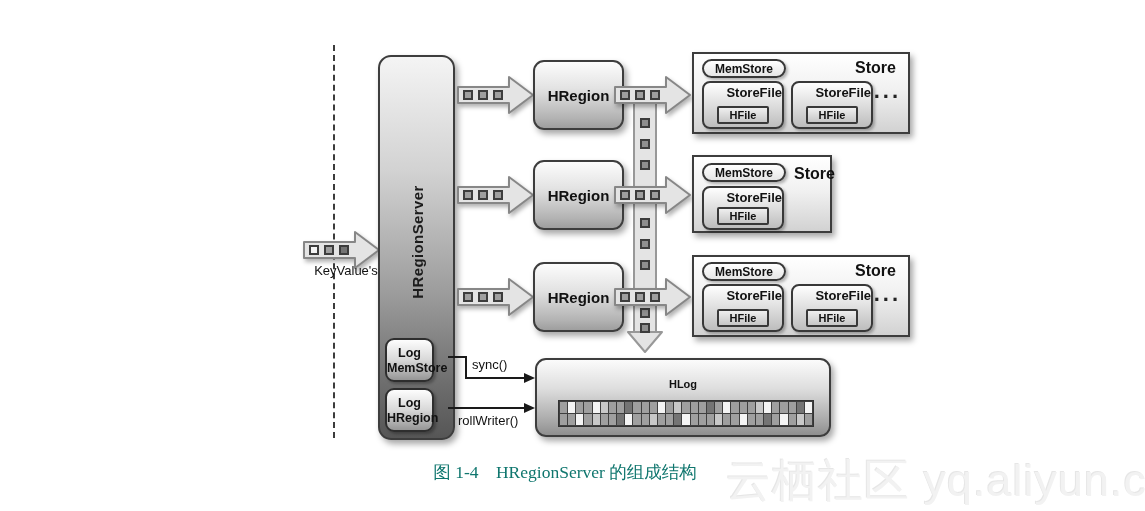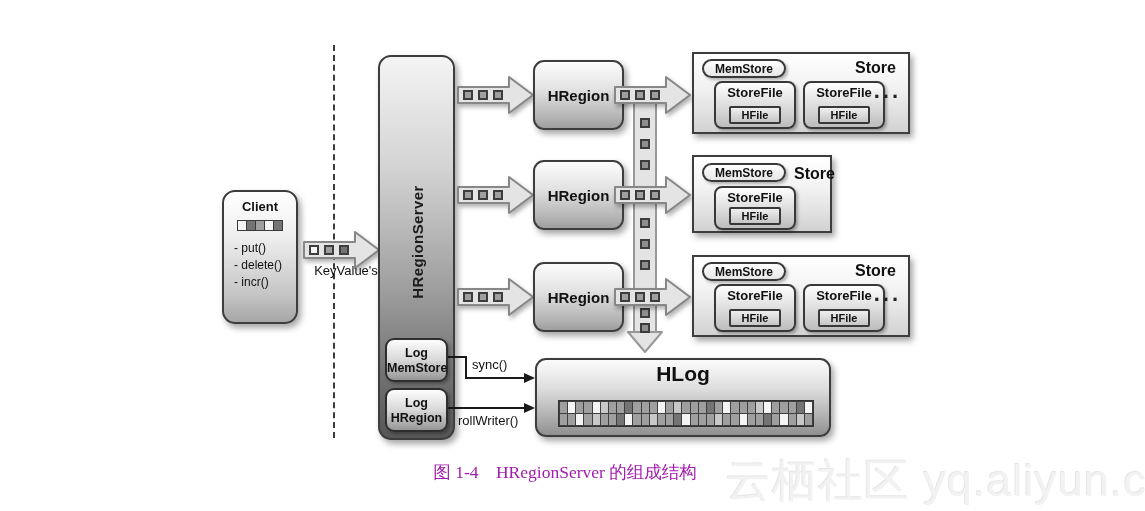--- a/index.html
+++ b/index.html
@@ -34,21 +34,21 @@
 
   .kv-label{position:absolute;left:298px;top:263px;width:96px;text-align:center;font-size:13px;}
 
   
   .server{left:378px;top:55px;width:77px;height:385px;border-radius:13px;
           background:linear-gradient(180deg,#f4f4f4 0%,#d2d2d2 30%,#9c9c9c 62%,#6d6d6d 86%,#565656 100%);}
   .server-label{position:absolute;left:50%;top:185px;transform:translate(-50%,-50%) rotate(-90deg);
                 white-space:nowrap;font-size:15px;font-weight:700;color:#1c1c1c;letter-spacing:.4px;}
 
   
-  .logbox{position:absolute;left:385px;width:63px;height:44px;border:2px solid #2e2e2e;border-radius:9px;
+  .logbox{position:absolute;left:385px;width:49px;height:44px;border:2px solid #2e2e2e;border-radius:9px;
           box-sizing:border-box;background:linear-gradient(180deg,#fdfdfd 0%,#d8d8d8 50%,#969696 100%);
           text-align:center;font-size:12.5px;font-weight:700;line-height:15px;padding-top:6px;z-index:3;}
 
   
   .hregion{width:91px;height:70px;display:flex;align-items:center;justify-content:center;
            font-size:15px;font-weight:700;z-index:2;
            background:linear-gradient(180deg,#fcfcfc 0%,#e3e3e3 40%,#b3b3b3 85%,#9e9e9e 100%);}
 
   
   .channel{position:absolute;left:633px;top:90px;width:24px;height:244px;background:#e4e4e4;
@@ -61,72 +61,55 @@
 
   
   .sgroup{position:absolute;border:2px solid #3d3d3d;border-radius:0;box-sizing:border-box;
           background:linear-gradient(180deg,#ffffff 0%,#f1f1f1 45%,#d2d2d2 100%);z-index:2;}
   .memstore{position:absolute;left:8px;top:5px;width:84px;height:19px;border:2px solid #383838;
             border-radius:10px;box-sizing:border-box;background:linear-gradient(#ffffff,#e6e6e6);
             display:flex;align-items:center;justify-content:center;font-size:12px;font-weight:700;}
   .store-lbl{position:absolute;right:12px;top:5px;font-size:16px;font-weight:700;}
   .sfile{position:absolute;top:27px;width:82px;height:48px;border:2px solid #383838;border-radius:8px;
          box-sizing:border-box;background:linear-gradient(180deg,#fefefe 0%,#dbdbdb 55%,#bdbdbd 100%);
-         text-align:center;margin-left:12px;}
+         text-align:right;}
   .sfile-lbl{font-size:13px;font-weight:700;margin-top:2px;}
   .hfile{position:absolute;left:50%;transform:translateX(-50%);bottom:3px;width:52px;height:18px;
          border:2px solid #383838;box-sizing:border-box;border-radius:2px;
          background:linear-gradient(#efefef,#c6c6c6);font-size:11px;font-weight:700;
          display:flex;align-items:center;justify-content:center;}
   .dots{position:absolute;right:7px;top:24px;font-size:22px;font-weight:700;letter-spacing:3px;color:#222;}
 
   
   .hlog{left:535px;top:358px;width:296px;height:79px;
         background:linear-gradient(180deg,#fbfbfb 0%,#dedede 38%,#a8a8a8 82%,#8f8f8f 100%);z-index:2;}
-  .hlog-title{text-align:center;font-size:21px;font-weight:700;margin-top:2px;}
+  .hlog-title{text-align:center;font-size:11px;font-weight:700;margin-top:18px;}
   .hlog-cells{position:absolute;left:21px;top:40px;width:252px;display:grid;
               grid-template-columns:repeat(31,1fr);grid-auto-rows:11px;gap:1px;background:#3f3f3f;
               padding:1px;border:1px solid #333;}
   .hlog-cells .cell{display:block;}
 
   
   .calls{position:absolute;left:446px;top:350px;}
   .calls polyline{fill:none;stroke:#1a1a1a;stroke-width:2;}
   .calls polygon{fill:#1a1a1a;}
   .call-lbl{position:absolute;font-size:13px;}
 
   .caption{position:absolute;left:330px;top:460px;width:470px;text-align:center;
-           font-family:"Liberation Serif",serif;font-size:17.5px;color:#a21caf;}
+           font-family:"Liberation Serif",serif;font-size:17.5px;color:#0f766e;}
   .watermark{position:absolute;left:726px;top:451px;font-size:45px;letter-spacing:1px;white-space:nowrap;
              color:#f2f2f2;text-shadow:-1px -1px 0 #e6e6e6,1px 1px 0 #ffffff;}
 </style>
 </head>
 <body>
 
 <div class="stage">
 
   <div class="dashline"></div>
 
-  <div class="rbox shadow" style="left:222px;top:190px;width:76px;height:134px;border-radius:13px;">
-    <div class="client-title">Client</div>
-    <div class="strip-center">
-      <span class="cellstrip">
-          <span class="cell sh-w"></span>
-          <span class="cell sh-d"></span>
-          <span class="cell sh-m"></span>
-          <span class="cell sh-w"></span>
-          <span class="cell sh-d"></span>
-        </span>
-    </div>
-    <div class="client-methods">
-      <div>- put()</div>
-      <div>- delete()</div>
-      <div>- incr()</div>
-    </div>
-  </div>
 
   <div class="barrow" style="left:303px;top:229px;">
     <svg width="78" height="42" viewBox="0 0 78 42">
         <polygon points="1,13 52,13 52,3 76,21 52,39 52,29 1,29"></polygon>
       </svg>
     <div class="arrow-cells">
         <span class="cell sh-w"></span>
         <span class="cell sh-m"></span>
         <span class="cell sh-d"></span>
       </div>

